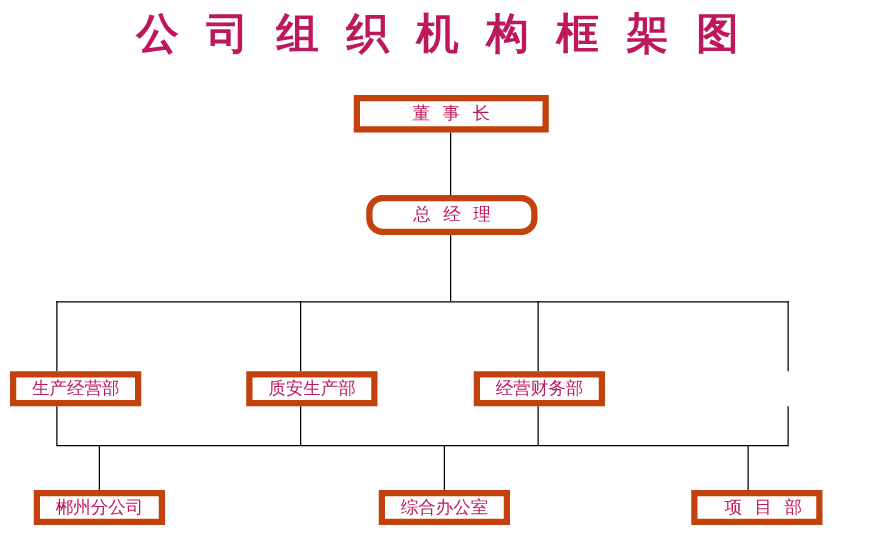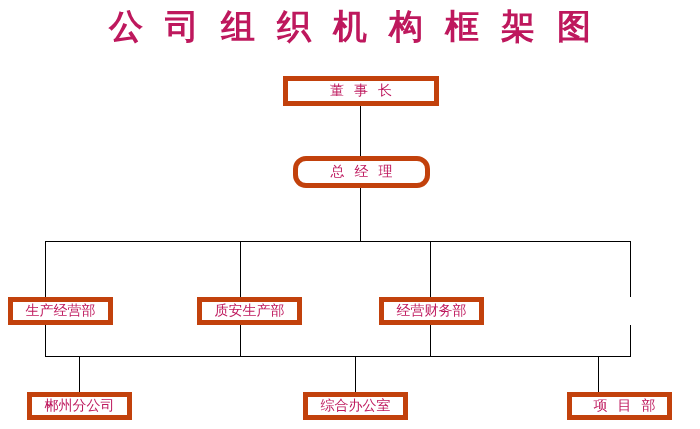--- a/index.html
+++ b/index.html
@@ -77,15 +77,15 @@
   <div class="vline" style="left:630px; top:325px; height:31px;"></div>
 
   <div class="hline" style="left:45px; top:356px; width:586px;"></div>
 
   <div class="vline" style="left:79px;  top:356px; height:36px;"></div>
   <div class="vline" style="left:355px; top:356px; height:36px;"></div>
   <div class="vline" style="left:598px; top:356px; height:36px;"></div>
 
   <div class="node" style="left:27px;  top:392px; width:105px; height:28px;text-align:right;">郴州分公司</div>
   <div class="node" style="left:303px; top:392px; width:105px; height:28px;">综合办公室</div>
-  <div class="node spaced" style="left:567px; top:392px; width:105px; height:28px;padding-left:20px;">项目部</div>
+  <div class="node spaced" style="left:553px; top:392px; width:105px; height:28px;padding-left:20px;">项目部</div>
 
 </div>
 
 </body></html>

